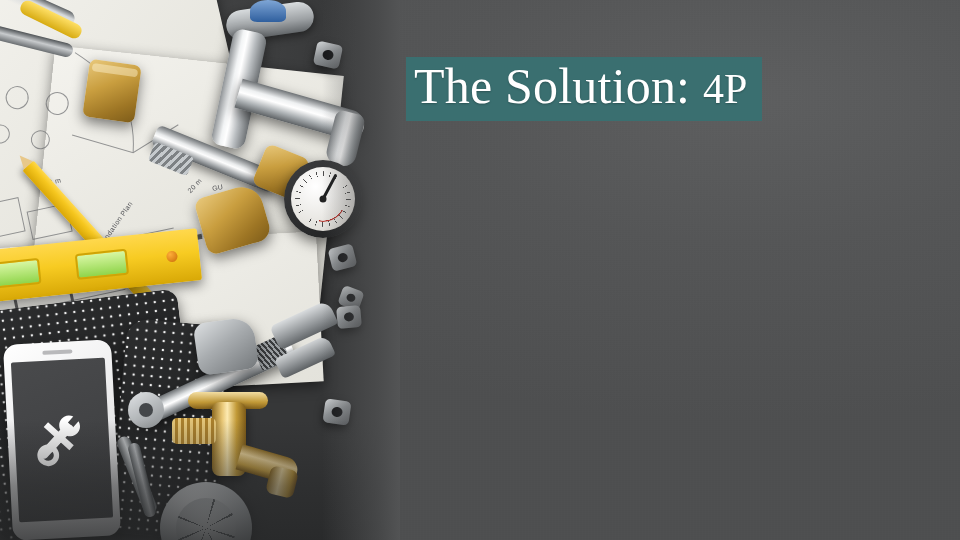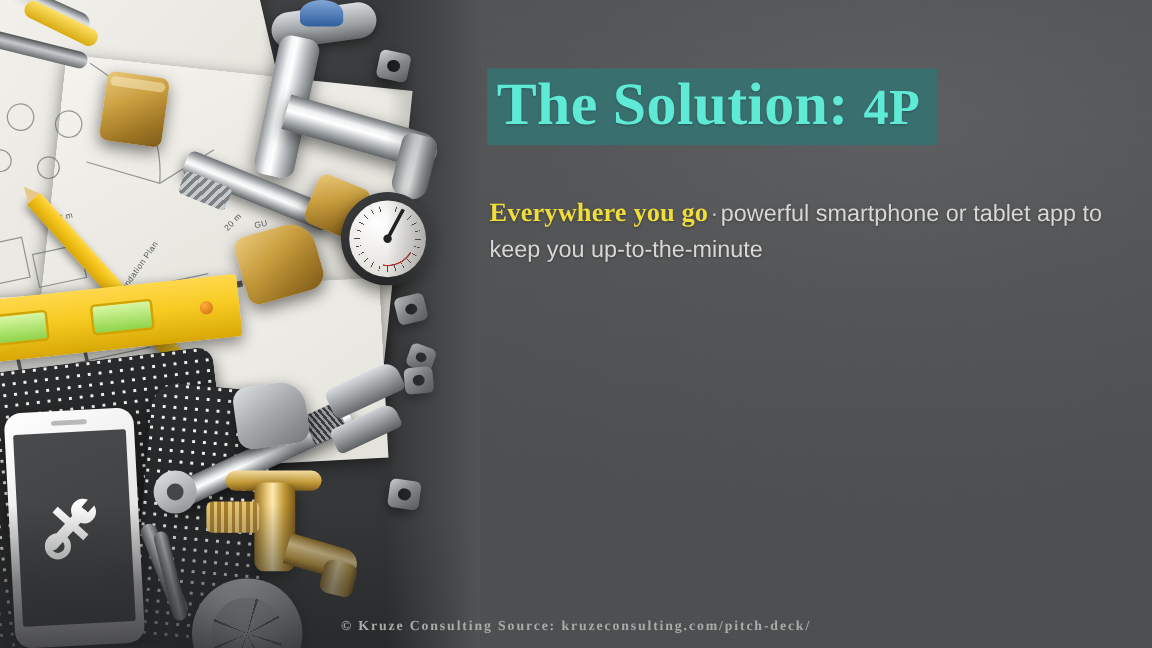--- a/index.html
+++ b/index.html
@@ -385,24 +385,24 @@
   }
   .title-band {
     position: absolute;
     left: 0; top: 57px;
     padding: 2px 14px 8px 8px;
     background: #3a6f70;
     display: inline-block;
   }
   .title-text {
     font-family: "Liberation Serif", serif;
-    font-weight: bold;
+    font-weight: normal;
     font-size: 50px;
     line-height: 1.08;
-    color: #5eead4;
+    color: #ffffff;
     letter-spacing: .2px;
     white-space: nowrap;
     text-shadow: 0 1px 2px rgba(0,0,0,.25);
   }
   .title-text .sub { font-size: 42px; }
 
   .bullets {
     position: absolute;
     left: 2px; top: 160px;
     width: 520px;
@@ -564,25 +564,21 @@
   </div>
 
   <div class="content">
 
     <div class="title-band">
       <div class="title-text"><span>The Solution: </span><span class="sub">4P</span></div>
     </div>
 
     <div class="bullets">
 
-      <div class="bullet">
-        <span class="lead">Everywhere you go</span><span class="sep">·</span><span>powerful smartphone or tablet app to keep you up-to-the-minute</span>
-      </div>
 
 
 
 
     </div>
   </div>
 
-  <div class="footer">© Kruze Consulting Source: kruzeconsulting.com/pitch-deck/</div>
 
 </div>
 
 </body></html>

